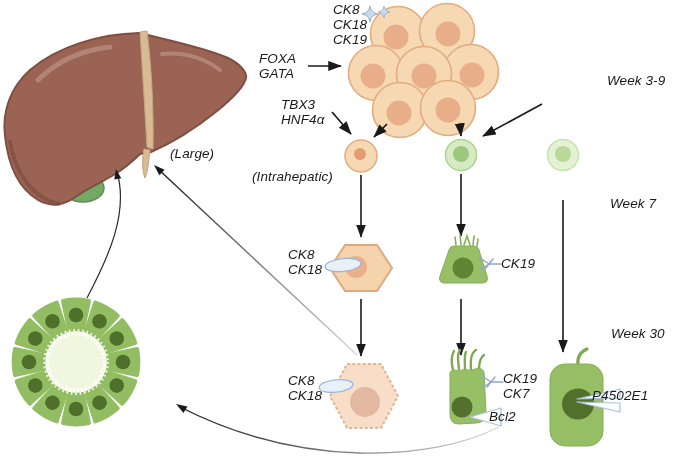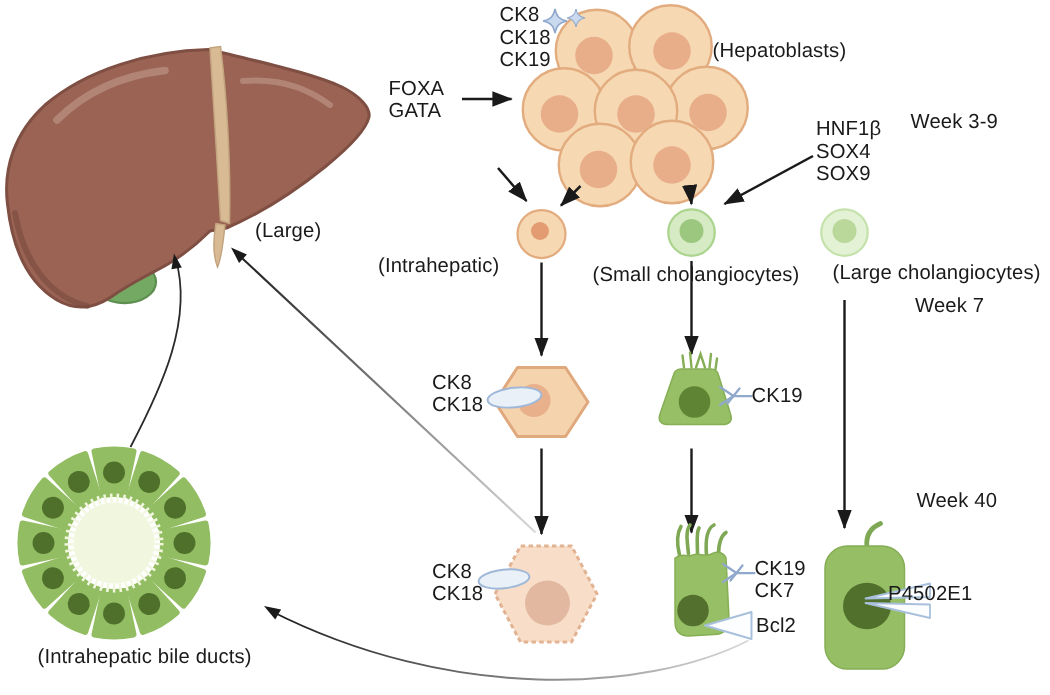--- a/index.html
+++ b/index.html
@@ -1,18 +1,18 @@
 <!DOCTYPE html>
 <html><head>
 <meta charset="utf-8">
 <style>
   html,body{margin:0;padding:0;background:#fff;}
   .canvas{
     position:relative;width:700px;height:463px;background:#ffffff;overflow:hidden;
-    font-family:"Liberation Sans", sans-serif;color:#111;
+    font-family:"Liberation Sans", sans-serif;color:#111;font-style:italic;
   }
   .art{position:absolute;left:0;top:0;}
   .lbl{
     position:absolute;font-size:13.5px;line-height:15px;white-space:pre-line;
     color:#1a1a1a;letter-spacing:0.1px;
   }
 </style>
 </head>
 <body>
 
@@ -202,36 +202,31 @@
       <use href="#duct-cell" transform="rotate(210)"></use>
       <use href="#duct-cell" transform="rotate(240)"></use>
       <circle r="30" fill="none" stroke="#F1F6DE" stroke-width="6" stroke-dasharray="1.6 2.6"></circle>
       <circle r="27" fill="#F1F6DE"></circle>
     </g>
   </svg>
 
   <div class="lbl" style="left:333px;top:2px">CK8
 CK18
 CK19</div>
-  <div class="lbl" style="left:475px;top:26px">(Hepatoblasts)</div>
   <div class="lbl" style="left:259px;top:51px">FOXA
 GATA</div>
-  <div class="lbl" style="left:544px;top:78px">HNF1β
-SOX4
-SOX9</div>
+  <div class="lbl" style="left:281px;top:97px">TBX3
+HNF4α</div>
   <div class="lbl" style="left:607px;top:73px">Week 3-9</div>
   <div class="lbl" style="left:252px;top:169px">(Intrahepatic)</div>
-  <div class="lbl" style="left:395px;top:175px">(Small cholangiocytes)</div>
-  <div class="lbl" style="left:555px;top:174px">(Large cholangiocytes)</div>
   <div class="lbl" style="left:610px;top:196px">Week 7</div>
   <div class="lbl" style="left:288px;top:247px">CK8
 CK18</div>
   <div class="lbl" style="left:501px;top:256px">CK19</div>
-  <div class="lbl" style="left:611px;top:326px">Week 40</div>
+  <div class="lbl" style="left:611px;top:326px">Week 30</div>
   <div class="lbl" style="left:288px;top:373px">CK8
 CK18</div>
   <div class="lbl" style="left:503px;top:371px">CK19
 CK7</div>
-  <div class="lbl" style="left:504px;top:409px">Bcl2</div>
+  <div class="lbl" style="left:489px;top:409px">Bcl2</div>
   <div class="lbl" style="left:592px;top:388px">P4502E1</div>
   <div class="lbl" style="left:170px;top:146px">(Large)</div>
-  <div class="lbl" style="left:25px;top:430px">(Intrahepatic bile ducts)</div>
 </div>
 
 </body></html>

